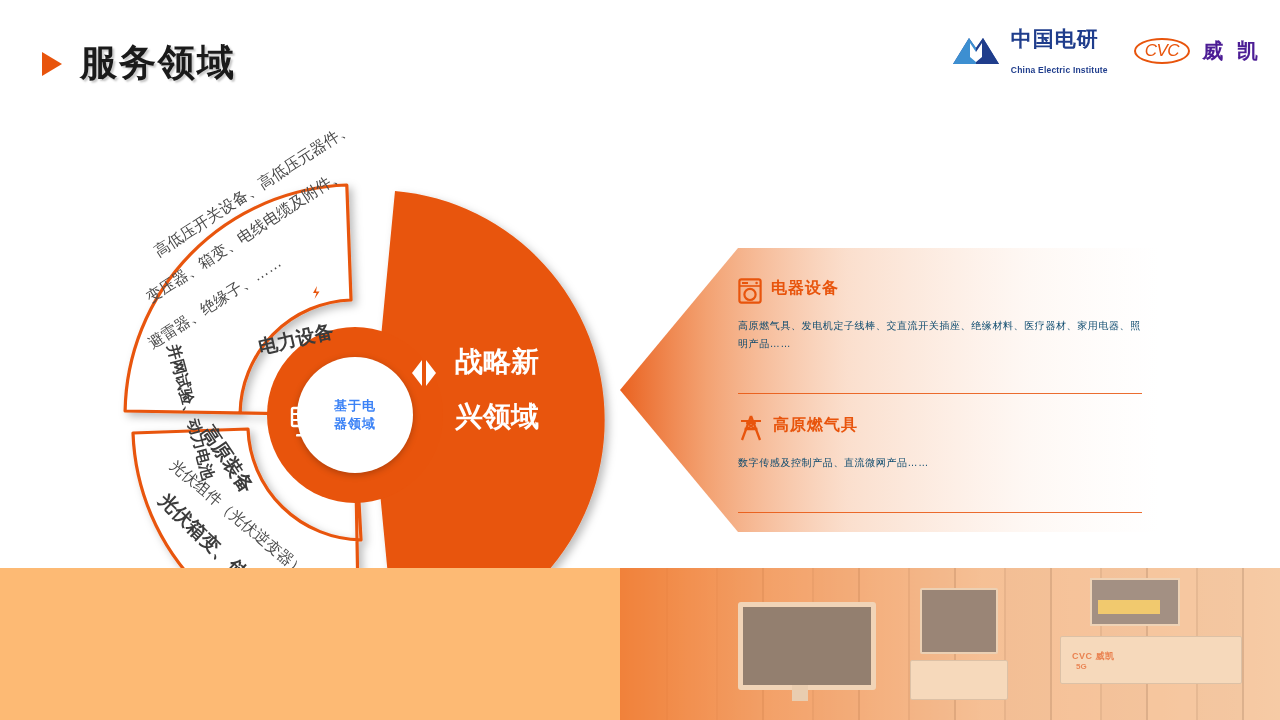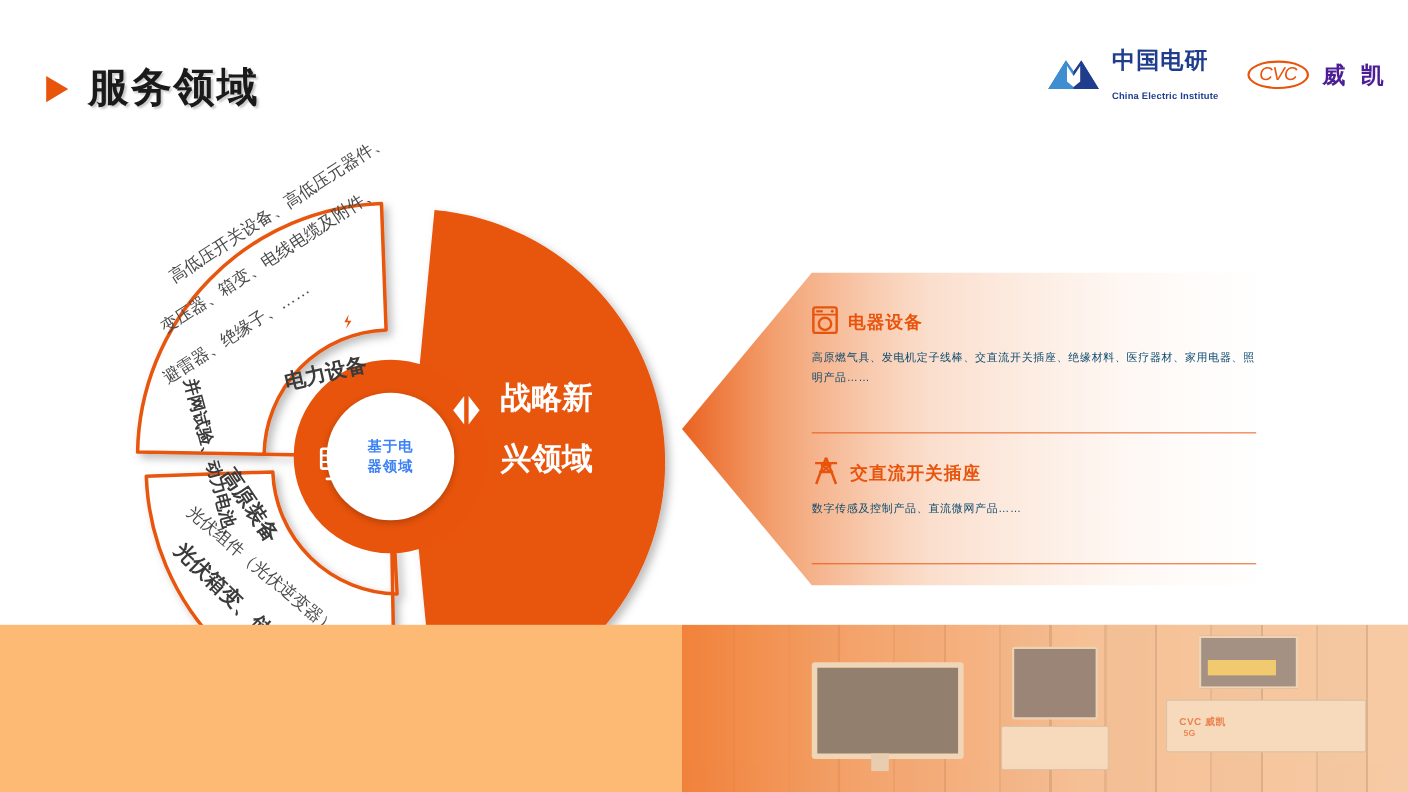--- a/index.html
+++ b/index.html
@@ -4,21 +4,21 @@
 <style>
   html,body{margin:0;padding:0;}
   body{
     width:1280px;height:720px;
     background:#ffffff;
     font-family:"Liberation Sans","DejaVu Sans",sans-serif;
     overflow:hidden;position:relative;
   }
 
   
-  #header{position:absolute;left:0;top:17px;width:1280px;height:110px;}
+  #header{position:absolute;left:0;top:0;width:1280px;height:110px;}
   #title-bullet{
     position:absolute;left:42px;top:52px;
     width:0;height:0;
     border-left:20px solid #E8540C;
     border-top:12px solid transparent;
     border-bottom:12px solid transparent;
   }
   #page-title{
     position:absolute;left:80px;top:38px;
     font-size:37px;font-weight:bold;color:#1a1a1a;
@@ -90,21 +90,21 @@
     text-align:center;color:#ffffff;font-size:28px;font-weight:bold;line-height:1.95;
   }
 
   .hub-icon{position:absolute;}
 
   
   #right-panel{position:absolute;left:620px;top:240px;width:540px;height:300px;}
   #right-panel-shape{position:absolute;left:0;top:0;}
   #right-panel-body{position:absolute;left:118px;top:0;width:420px;height:300px;padding:0;}
   .panel-item{position:absolute;left:0;width:404px;}
-  .panel-head{display:flex;align-items:flex-end;gap:9px;margin-bottom:13px;}
+  .panel-head{display:flex;align-items:flex-start;gap:9px;margin-bottom:13px;}
   .panel-head-title{font-size:16px;font-weight:bold;color:#E8540C;letter-spacing:1px;}
   .panel-desc{font-size:10px;color:#0c4a6e;line-height:1.75;letter-spacing:.6px;}
   .panel-rule{position:absolute;left:0;width:404px;height:1.4px;background:#E8540C;opacity:.85;}
 </style>
 </head>
 <body>
 
 <div id="header">
   <div id="title-bullet"></div>
   <div id="page-title">服务领域</div>
@@ -228,21 +228,21 @@
     <div class="panel-rule" style="top:153px;"></div>
 
     <div class="panel-item" style="top:175px;">
       <div class="panel-head">
         <svg width="26" height="26" viewBox="0 0 26 26">
           <path d="M13 1 L4 25 M13 1 L22 25" stroke="#E8540C" stroke-width="2.3" fill="none"></path>
           <path d="M8.2 8 L17.8 8 M6.6 14 L19.4 14" stroke="#E8540C" stroke-width="2.3"></path>
           <path d="M9 8 L17 14 M17 8 L9 14" stroke="#E8540C" stroke-width="1.8"></path>
           <path d="M3 6 L23 6" stroke="#E8540C" stroke-width="2"></path>
         </svg>
-        <span class="panel-head-title">交直流开关插座</span>
+        <span class="panel-head-title">高原燃气具</span>
       </div>
       <div class="panel-desc">数字传感及控制产品、直流微网产品……</div>
     </div>
 
     <div class="panel-rule" style="top:272px;"></div>
   </div>
 </div>
 
 <div id="bottom-band">
   <div id="bottom-photo">

